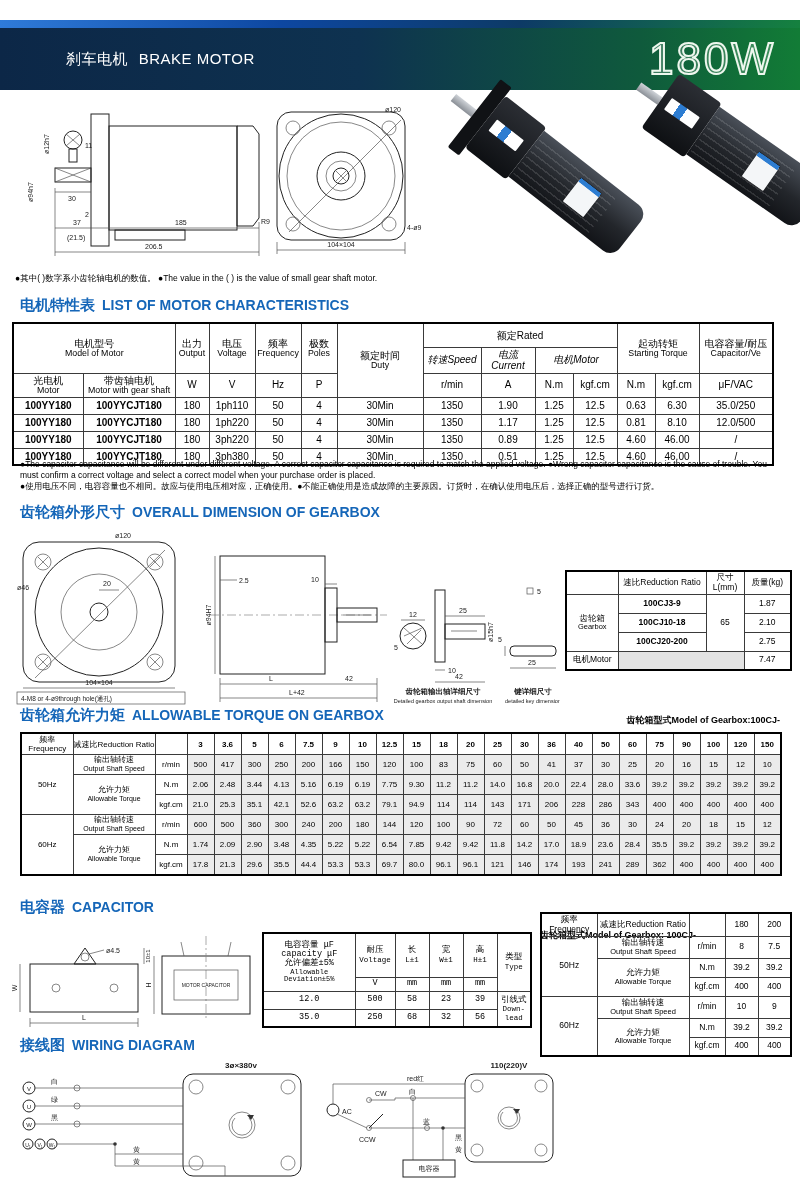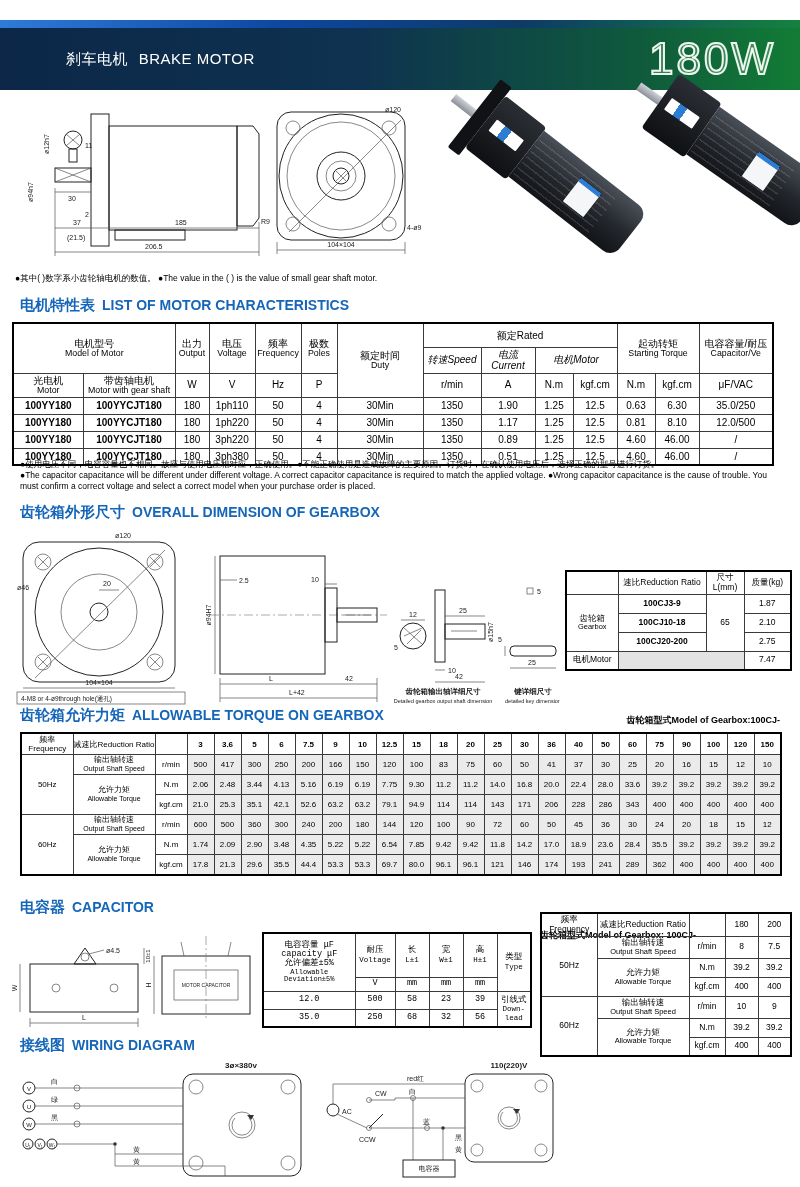--- a/index.html
+++ b/index.html
@@ -345,22 +345,22 @@
           <td class="gen">1.25</td>
           <td class="gen">12.5</td>
           <td class="gen">4.60</td>
           <td class="gen">46.00</td>
           <td class="gen">/</td>
         </tr>
   </tbody>
     </table>
 
   <div class="notes">
+    <p>●The capacitor capacitance will be different under different voltage. A correct capacitor capacitance is required to match the applied voltage. ●Wrong capacitor capacitance is the cause of trouble. You must confirm a correct voltage and select a correct model when your purchase order is placed.</p>
     <p>●使用电压不同，电容容量也不相同。故应与使用电压相对应，正确使用。●不能正确使用是造成故障的主要原因。订货时，在确认使用电压后，选择正确的型号进行订货。</p>
-    <p>●The capacitor capacitance will be different under different voltage. A correct capacitor capacitance is required to match the applied voltage. ●Wrong capacitor capacitance is the cause of trouble. You must confirm a correct voltage and select a correct model when your purchase order is placed.</p>
   </div>
 
   <div class="sec-title" style="top:503px;left:20px;">
     <span class="cn">齿轮箱外形尺寸</span><span class="en">OVERALL DIMENSION OF GEARBOX</span>
   </div>
 
   <svg class="gb-svg" width="545" height="178" viewBox="0 0 545 178">
     <g>
       <rect x="8" y="14" width="152" height="140" rx="16" class="ln"></rect>
       <circle cx="84" cy="84" r="64" class="ln"></circle>

